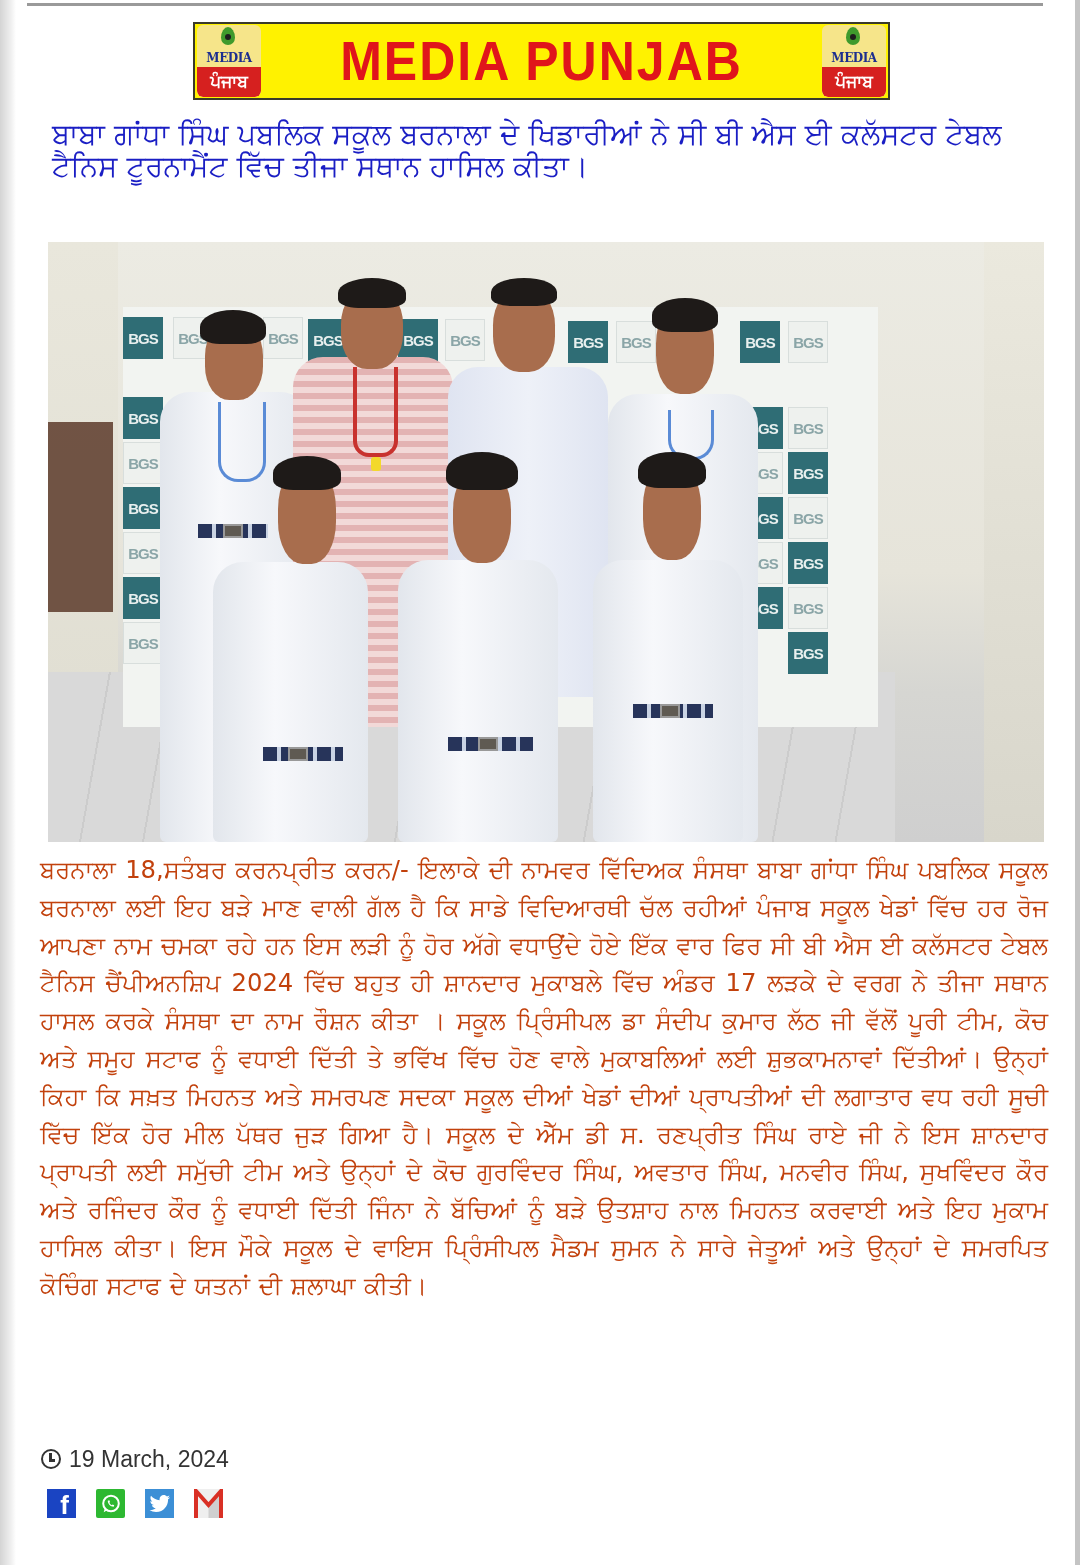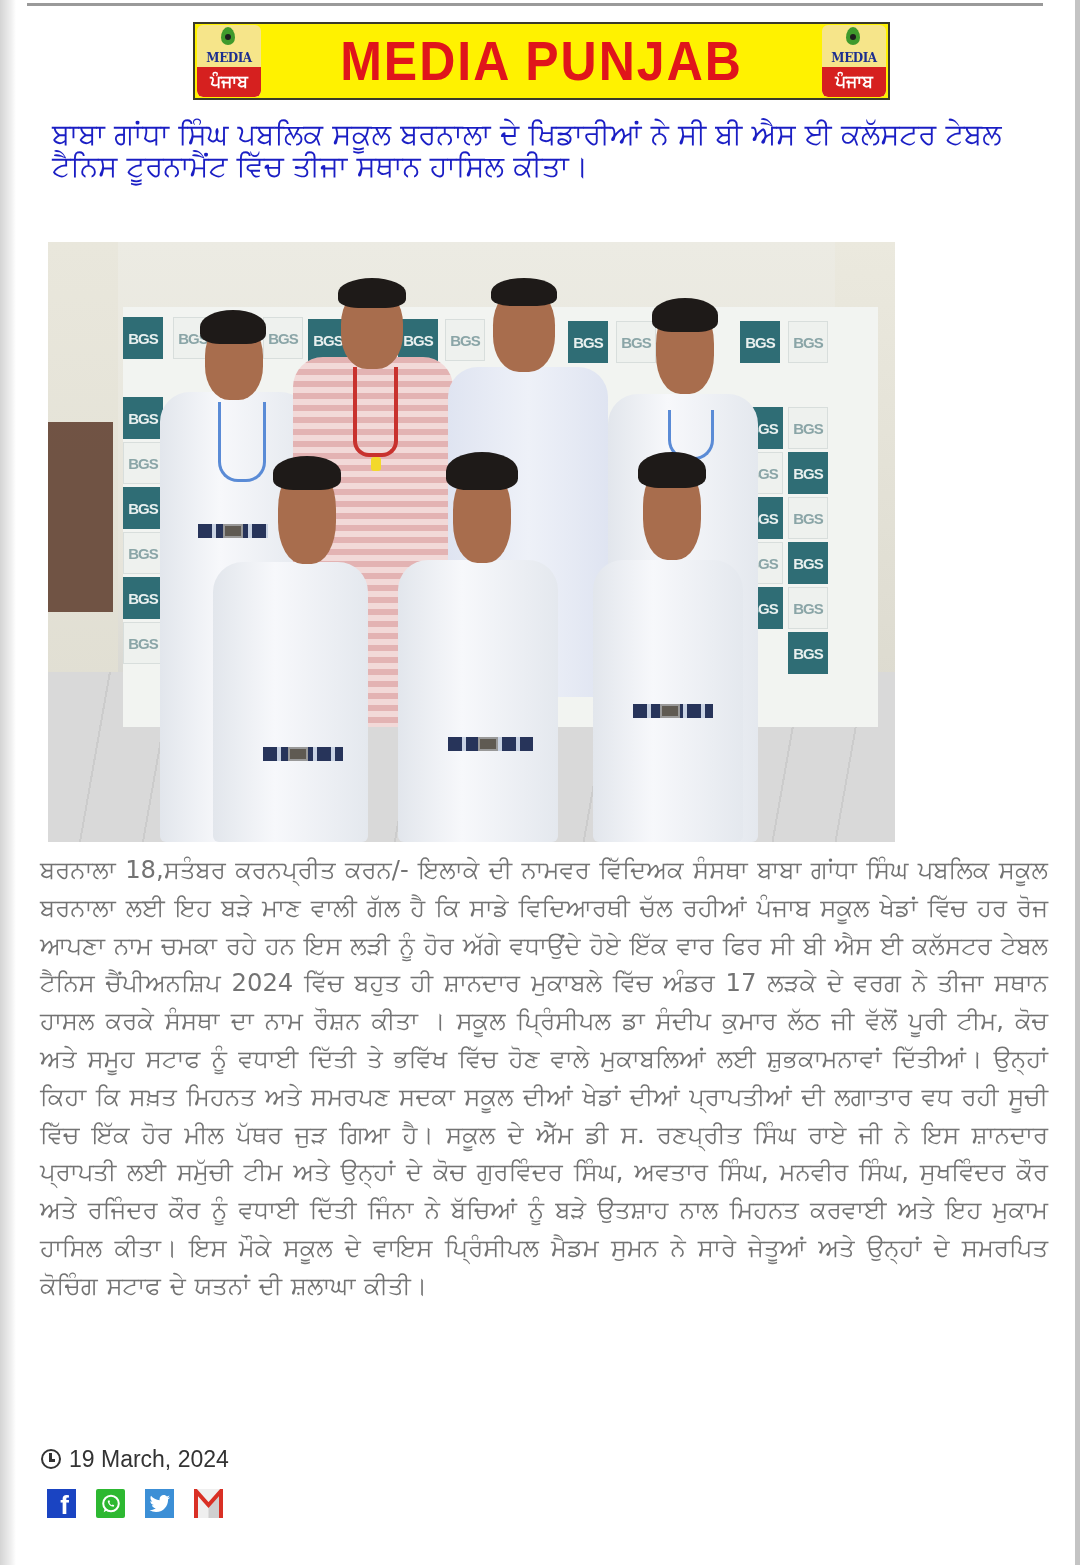--- a/index.html
+++ b/index.html
@@ -56,21 +56,21 @@
     }
 
     
     .headline {
       position: absolute; left: 40px; top: 118px; width: 1010px;
       color: #1a1ec4; font-size: 29px; line-height: 32px; margin-left: 12px;
     }
 
     
     .photo {
-      position: absolute; left: 48px; top: 242px; width: 847px; height: 600px;
+      position: absolute; left: 48px; top: 242px; width: 996px; height: 600px;
       background: linear-gradient(to bottom, #ecebe3 0%, #e6e4da 55%, #d6d6d2 75%, #cfcfcf 100%);
       overflow: hidden;
     }
     .pillar-left { position: absolute; left: 0; top: 0; width: 70px; height: 600px; background: linear-gradient(#e9e7dc, #dedcd0); }
     .doorway { position: absolute; left: 0; top: 180px; width: 65px; height: 190px; background: #5c3a2a; opacity: 0.85; }
     .pillar-right { position: absolute; right: 0; top: 0; width: 60px; height: 600px; background: linear-gradient(#ebe9de, #d8d6cb); }
     .floor { position: absolute; left: 0; top: 430px; width: 847px; height: 170px;
       background: repeating-linear-gradient(100deg, #d9d9d9 0 60px, #cccccc 60px 62px); }
 
     .backdrop {
@@ -94,21 +94,21 @@
     .light-shirt { background: linear-gradient(to right, #dfe4f1, #eef1f8 50%, #dfe4f1); }
     .belt { position: absolute; height: 14px; background: repeating-linear-gradient(to right, #27345a 0 14px, #c9d3e3 14px 18px); }
     .buckle { position: absolute; width: 20px; height: 14px; background: #5f5a52; border: 2px solid #999; }
     .lanyard-blue { position: absolute; border-left: 3px solid #5a8bd6; border-right: 3px solid #5a8bd6; border-bottom: 3px solid #5a8bd6; border-radius: 0 0 20px 20px; }
     .lanyard-red { position: absolute; border-left: 4px solid #c8322e; border-right: 4px solid #c8322e; border-bottom: 4px solid #c8322e; border-radius: 0 0 16px 16px; }
     .whistle { position: absolute; width: 10px; height: 14px; background: #f3d92b; border-radius: 3px; }
 
     
     .article-body {
       position: absolute; left: 40px; top: 851px; width: 1008px;
-      color: #737373; font-size: 24.3px; line-height: 37.8px;
+      color: #c2410c; font-size: 24.3px; line-height: 37.8px;
       text-align: justify; text-align-last: left; word-spacing: 1px;
     }
 
     
     .date-row {
       position: absolute; left: 41px; top: 1444px; height: 30px;
       display: flex; align-items: center; color: #333333;
       font-family: "Liberation Sans", "DejaVu Sans", sans-serif; font-size: 23px;
     }
     .clock-icon {

